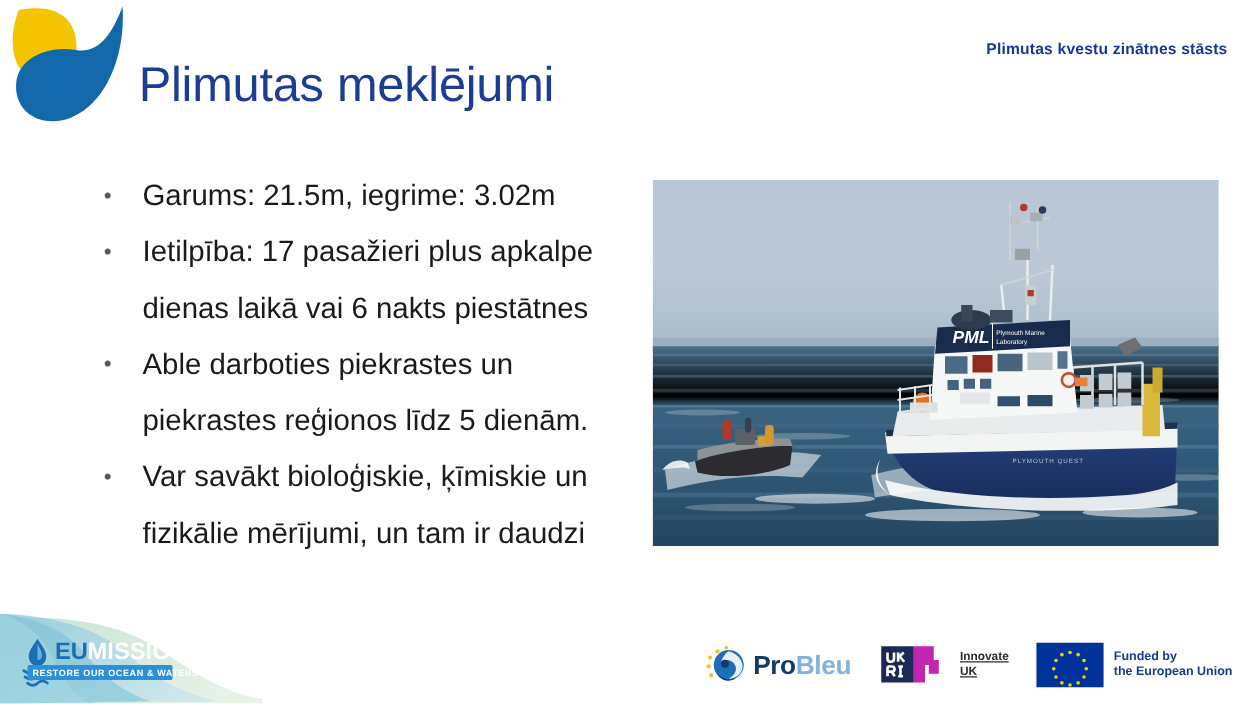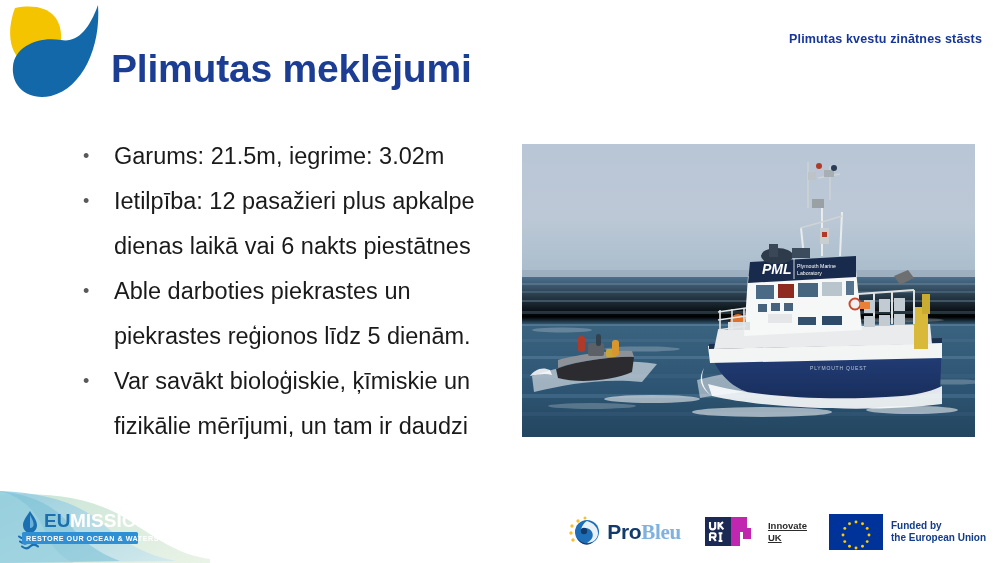--- a/index.html
+++ b/index.html
@@ -41,21 +41,21 @@
     width: 108px;
     height: 110px;
   }
 
   
   .slide-title {
     position: absolute;
     left: 111px;
     top: 47px;
     font-size: 39px;
-    font-weight: bold;
+    font-weight: normal;
     color: #1C3D94;
     letter-spacing: -0.2px;
     line-height: 1.15;
     white-space: nowrap;
   }
 
   
   .bullets {
     position: absolute;
     left: 78px;
@@ -121,21 +121,21 @@
   .logo-item { display: flex; align-items: center; }
 
   .probleu { display: flex; align-items: center; gap: 5px; }
   .probleu-text {
     font-size: 21px;
     font-weight: bold;
     letter-spacing: -0.3px;
     line-height: 1;
   }
   .probleu-text .pro { color: #123A6B; }
-  .probleu-text .bleu { color: #7FB2DE; font-family: Liberation Serif, serif; }
+  .probleu-text .bleu { color: #7FB2DE; }
 
   .ukri { display: flex; align-items: center; gap: 7px; }
   .ukri-caption {
     font-size: 9.5px;
     font-weight: bold;
     color: #2B2B2B;
     line-height: 1.22;
     text-decoration: underline;
   }
 
@@ -165,21 +165,21 @@
 
   <div class="slide-title">Plimutas meklējumi</div>
 
   <div class="bullets">
     <div class="bullet-row">
       <span class="bullet-dot">•</span>
       <span class="bullet-text">Garums: 21.5m, iegrime: 3.02m</span>
     </div>
     <div class="bullet-row">
       <span class="bullet-dot">•</span>
-      <span class="bullet-text">Ietilpība: 12 pasažieri plus apkalpe</span>
+      <span class="bullet-text">Ietilpība: 17 pasažieri plus apkalpe</span>
     </div>
     <div class="bullet-row">
       <span class="bullet-dot blank"></span>
       <span class="bullet-text">dienas laikā vai 6 nakts piestātnes</span>
     </div>
     <div class="bullet-row">
       <span class="bullet-dot">•</span>
       <span class="bullet-text">Able darboties piekrastes un</span>
     </div>
     <div class="bullet-row">

